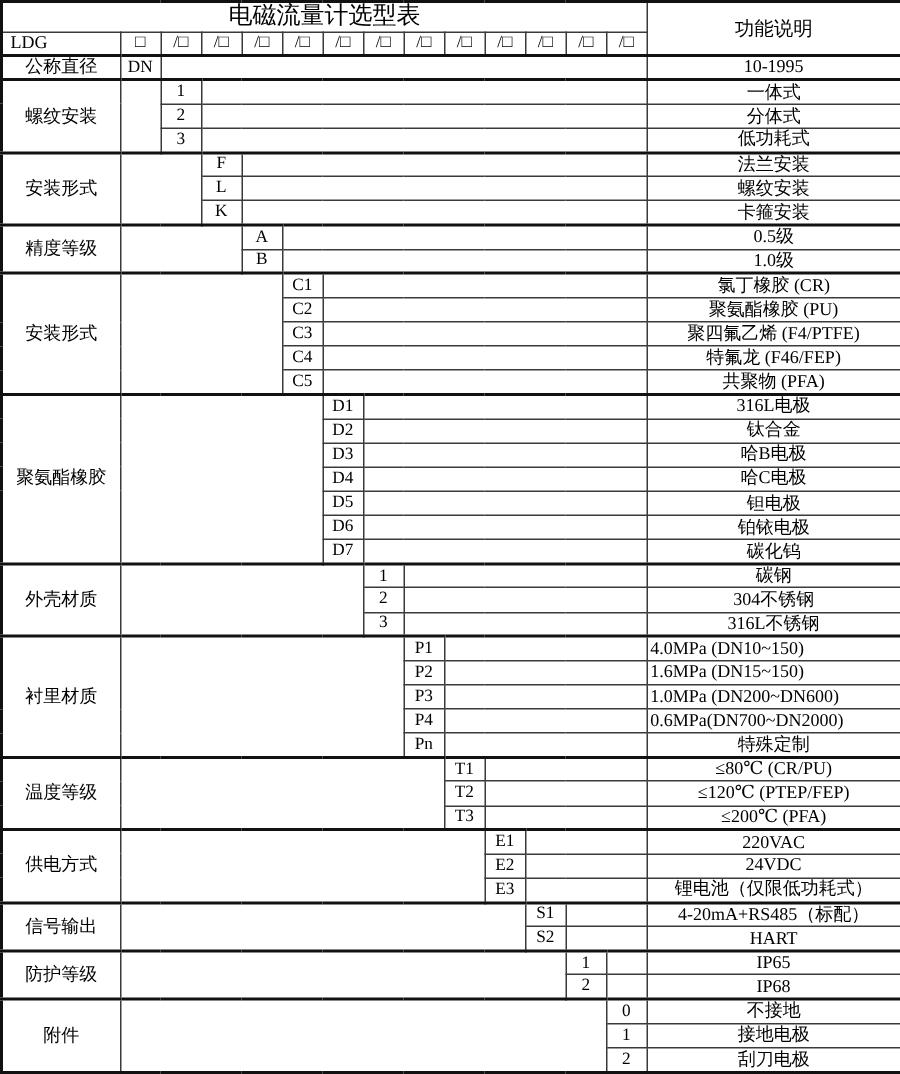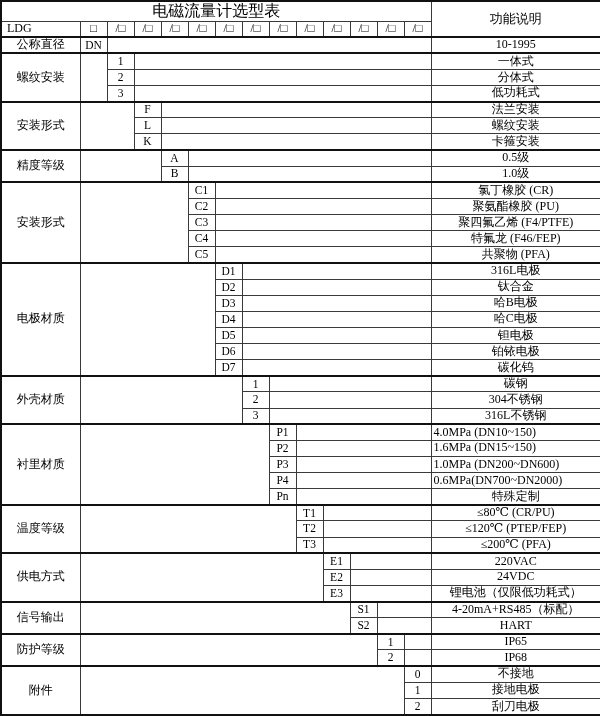--- a/index.html
+++ b/index.html
@@ -160,21 +160,21 @@
     <td class="fill" colspan="8"></td>
     <td class="desc">特氟龙 (F46/FEP)</td>
   </tr>
   <tr>
     <td class="code">C5</td>
     <td class="fill" colspan="8"></td>
     <td class="desc">共聚物 (PFA)</td>
   </tr>
 
   <tr class="sec">
-    <td class="label" rowspan="7">电极材质</td>
+    <td class="label" rowspan="7">聚氨酯橡胶</td>
     <td class="fill" rowspan="7" colspan="5"></td>
     <td class="code">D1</td>
     <td class="fill" colspan="7"></td>
     <td class="desc">316L电极</td>
   </tr>
   <tr>
     <td class="code">D2</td>
     <td class="fill" colspan="7"></td>
     <td class="desc">钛合金</td>
   </tr>

